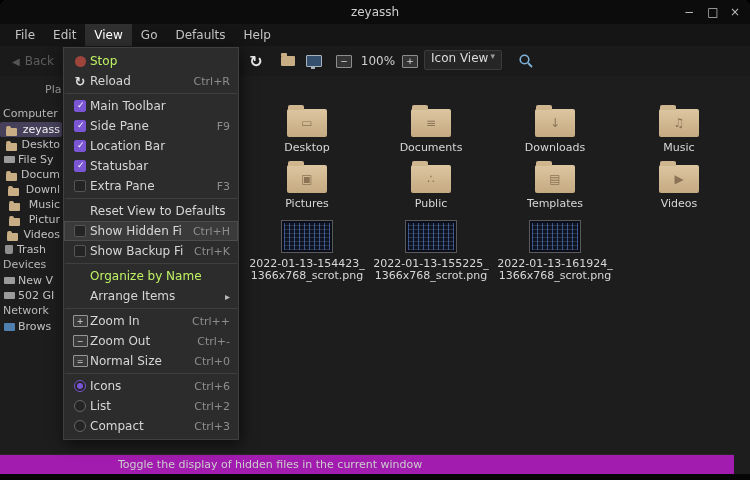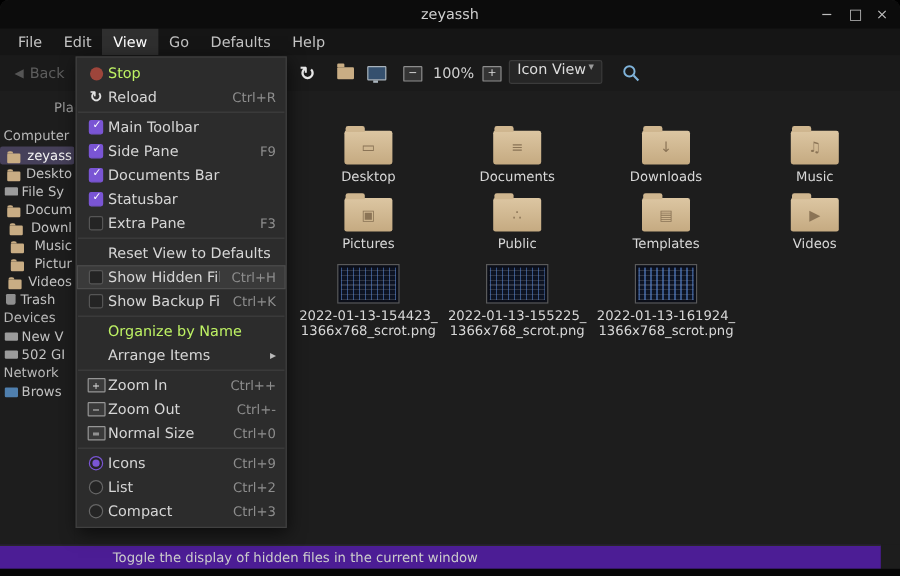--- a/index.html
+++ b/index.html
@@ -83,22 +83,22 @@
   .cb.checked:after{content:"✓";position:absolute;left:2px;top:-1px;font-size:9px;color:#fff;}
   .rd{width:12px;height:12px;border:1px solid #666;background:#242424;border-radius:50%;position:relative;display:inline-block;box-sizing:border-box;}
   .rd.checked{border-color:#7a55d4;}
   .rd.checked:after{content:"";position:absolute;inset:2px;border-radius:50%;background:#7a55d4;}
   .ic-stop{width:11px;height:11px;border-radius:50%;background:#b34a3e;display:inline-block;opacity:.85;}
   .ic-reload{color:#e0e0e0;font-size:13px;font-weight:bold;}
   .ic-zoom{width:13px;height:10px;border:1px solid #969696;background:#3a3a3a;border-radius:1px;color:#ddd;
     font-size:8px;display:flex;align-items:center;justify-content:center;}
 
   
-  .statusbar{position:absolute;left:0;right:16px;bottom:6px;height:20px;background:#4c1d95;border-top:1px solid #272727;
-    font-size:11px;color:#cccccc;line-height:20px;padding-left:94px;box-sizing:border-box;}
+  .statusbar{position:absolute;left:0;right:16px;bottom:6px;height:20px;background:#a21caf;border-top:1px solid #272727;
+    font-size:11px;color:#cccccc;line-height:20px;padding-left:118px;box-sizing:border-box;}
   .bottomstrip{position:absolute;left:0;right:0;bottom:0;height:6px;background:#060606;}
 </style>
 </head>
 <body>
 
 <div class="window">
 
   <div class="titlebar">
     <span class="title">zeyassh</span>
     <span class="winbtn min">−</span>
@@ -296,21 +296,21 @@
         <span class="gutter">
           <span class="cb checked"></span>
         </span>
         <span class="mlabel">Side Pane</span>
         <span class="mshort">F9</span>
       </div>
       <div class="mitem">
         <span class="gutter">
           <span class="cb checked"></span>
         </span>
-        <span class="mlabel">Documents Bar</span>
+        <span class="mlabel">Location Bar</span>
       </div>
       <div class="mitem">
         <span class="gutter">
           <span class="cb checked"></span>
         </span>
         <span class="mlabel">Statusbar</span>
       </div>
       <div class="mitem">
         <span class="gutter">
           <span class="cb"></span>
@@ -368,21 +368,21 @@
         </span>
         <span class="mlabel">Normal Size</span>
         <span class="mshort">Ctrl+0</span>
       </div>
       <div class="msep"></div>
       <div class="mitem">
         <span class="gutter">
           <span class="rd checked"></span>
         </span>
         <span class="mlabel">Icons</span>
-        <span class="mshort">Ctrl+9</span>
+        <span class="mshort">Ctrl+6</span>
       </div>
       <div class="mitem">
         <span class="gutter">
           <span class="rd"></span>
         </span>
         <span class="mlabel">List</span>
         <span class="mshort">Ctrl+2</span>
       </div>
       <div class="mitem">
         <span class="gutter">

